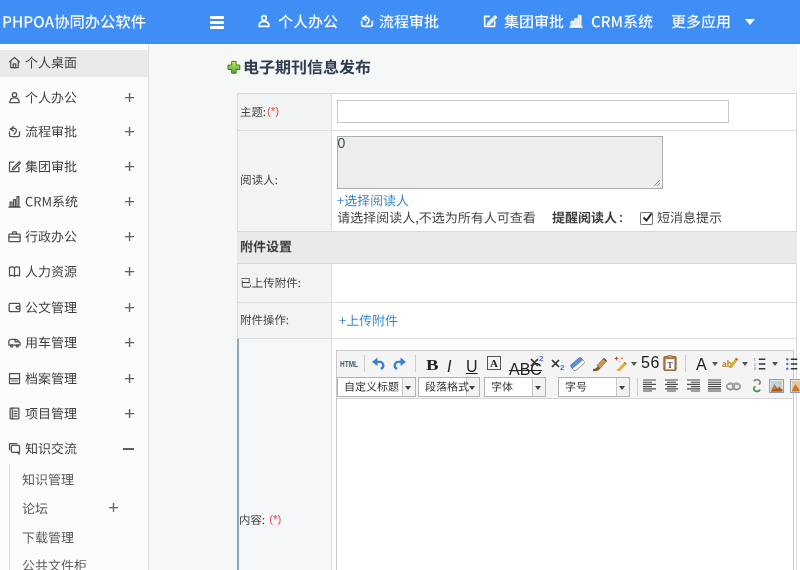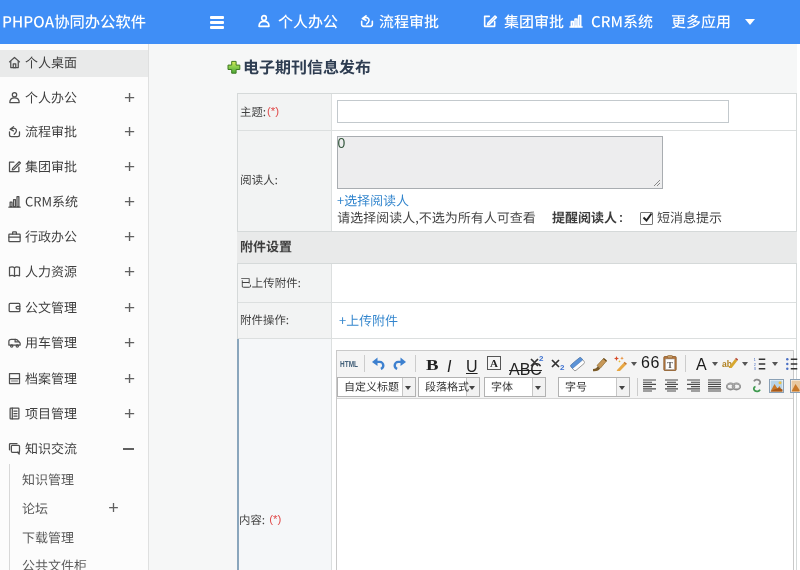--- a/index.html
+++ b/index.html
@@ -670,21 +670,21 @@
       <path d="M11.5 2.5 L14.5 5" stroke="#6a4a18" stroke-width="1.2"></path>
     </svg>
     <svg style="position:absolute;left:613px;top:355px" width="15" height="16" viewBox="0 0 15 16">
       <path d="M4 15 L10.5 8 L12.8 10 L6.5 16.5 L3.5 16.8 Z" fill="#e8a843"></path>
       <path d="M10.5 8 L12.8 10 L14 8.8 L11.6 6.7 Z" fill="#c87828"></path>
       <path d="M3.5 1 l0.7 1.8 1.8 0.7 -1.8 0.7 -0.7 1.8 -0.7 -1.8 -1.8 -0.7 1.8 -0.7 Z" fill="#d84a2a"></path>
       <path d="M9 1.5 l0.5 1.3 1.3 0.5 -1.3 0.5 -0.5 1.3 -0.5 -1.3 -1.3 -0.5 1.3 -0.5 Z" fill="#e8872a"></path>
       <path d="M6.5 5 l0.4 1 1 0.4 -1 0.4 -0.4 1 -0.4 -1 -1 -0.4 1 -0.4 Z" fill="#e8b82a"></path>
     </svg>
     <div style="position:absolute;left:630.5px;top:362px;width:0;height:0;border-left:3.5px solid transparent;border-right:3.5px solid transparent;border-top:4px solid #555"></div>
-    <div style="position:absolute;left:641px;top:354px;font:bold 14px 'Liberation Serif' 'Liberation Sans',sans-serif;color:#1a1a1a;letter-spacing:0.5px">66</div>
+    <div style="position:absolute;left:641px;top:354px;font:bold 14px 'Liberation Serif' 'Liberation Sans',sans-serif;color:#1a1a1a;letter-spacing:0.5px">56</div>
     <svg style="position:absolute;left:663px;top:355px" width="14" height="16" viewBox="0 0 14 16">
       <rect x="0.8" y="1.5" width="12.4" height="14" rx="1" fill="#b5773f" stroke="#8a5a28" stroke-width="0.8"></rect>
       <rect x="4.5" y="0.5" width="5" height="2.5" rx="0.8" fill="#caa06a" stroke="#8a5a28" stroke-width="0.6"></rect>
       <rect x="2.5" y="4" width="9" height="10.5" fill="#fdfdfd" stroke="#999" stroke-width="0.5"></rect>
       <text x="7" y="12.5" font-size="9" font-weight="bold" fill="#555" text-anchor="middle" font-family="Liberation Serif">T</text>
     </svg>
     <div style="position:absolute;left:685px;top:355px;width:1px;height:17px;background:#ccc"></div>
     <div style="position:absolute;left:696px;top:356px;font:13px 'Liberation Serif' 'Liberation Sans',sans-serif;color:#1a1a1a;">A</div>
     <div style="position:absolute;left:711.5px;top:362px;width:0;height:0;border-left:3.5px solid transparent;border-right:3.5px solid transparent;border-top:4px solid #555"></div>
     <div style="position:absolute;left:722px;top:359px;font:bold 8.5px 'Liberation Sans',sans-serif;color:#b08020">ab</div>

